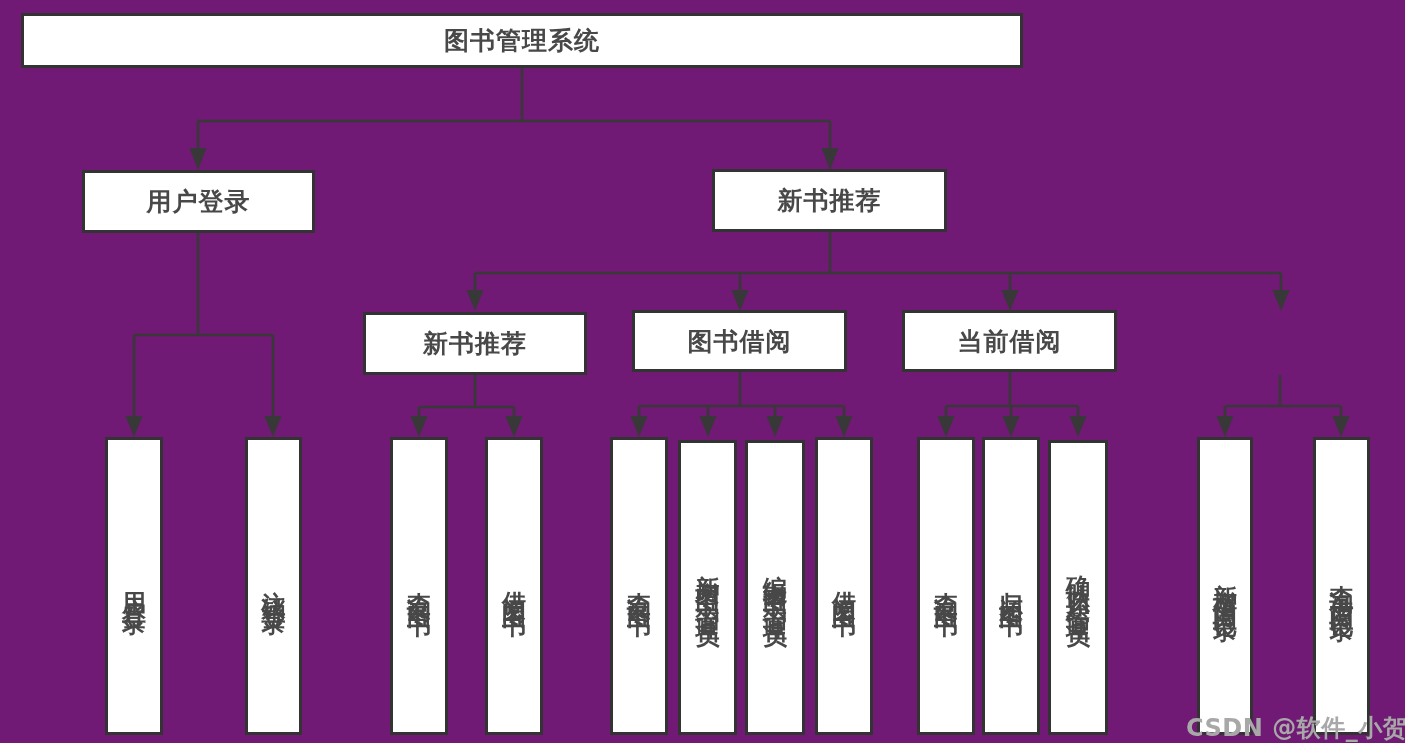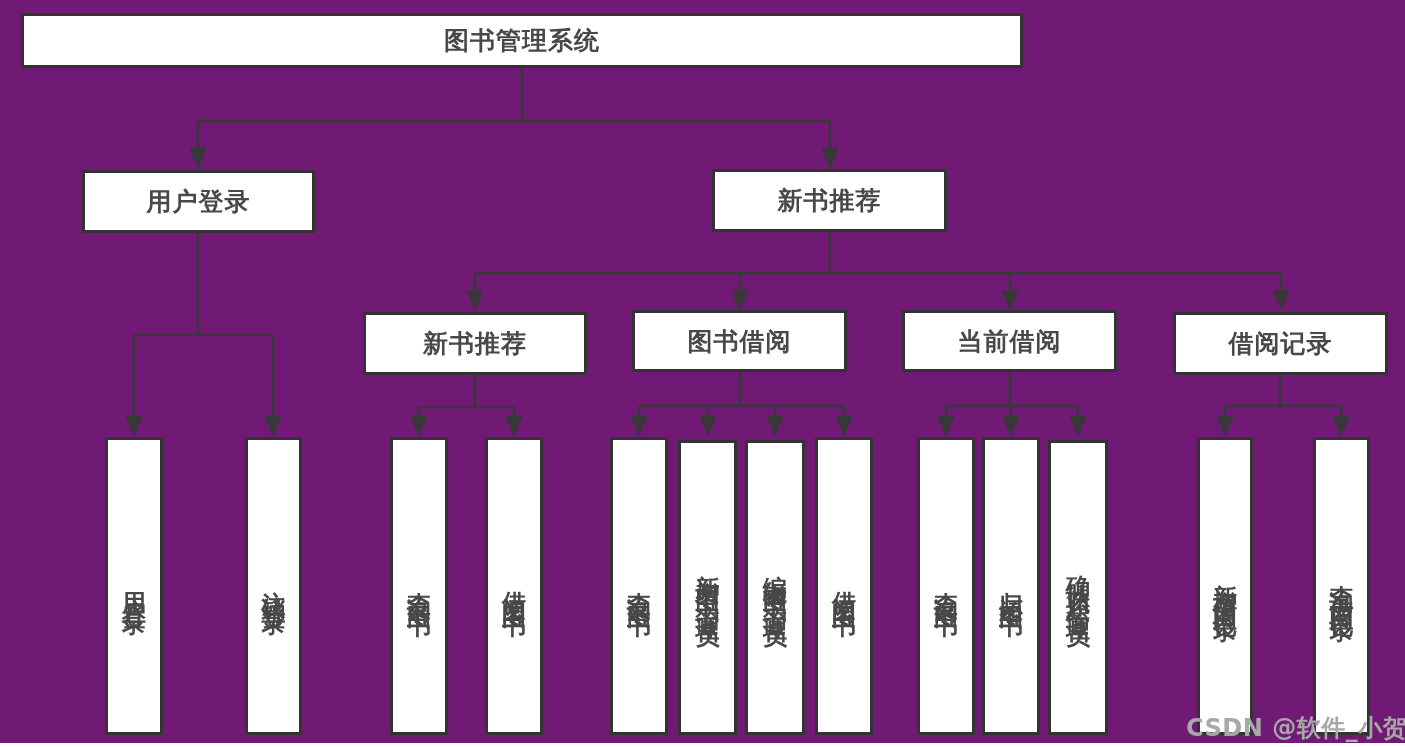--- a/index.html
+++ b/index.html
@@ -159,23 +159,20 @@
 
   <div class="box" style="left:363px;top:312px;width:224px;height:63px">
     <span class="hlabel">新书推荐</span>
   </div>
   <div class="box" style="left:902px;top:310px;width:215px;height:62px">
     <span class="hlabel">当前借阅</span>
   </div>
   <div class="box" style="left:632px;top:310px;width:215px;height:62px">
     <span class="hlabel">图书借阅</span>
   </div>
-  <div class="box" style="left:1173px;top:312px;width:215px;height:63px">
-    <span class="hlabel">借阅记录</span>
-  </div>
 
   <div class="box" style="left:105px;top:437px;width:58px;height:298px">
     <span class="vtext">用户登录</span>
   </div>
   <div class="box" style="left:245px;top:437px;width:57px;height:298px">
     <span class="vtext">注销登录</span>
   </div>
 
   <div class="box" style="left:390px;top:437px;width:58px;height:298px">
     <span class="vtext">查询图书</span>

